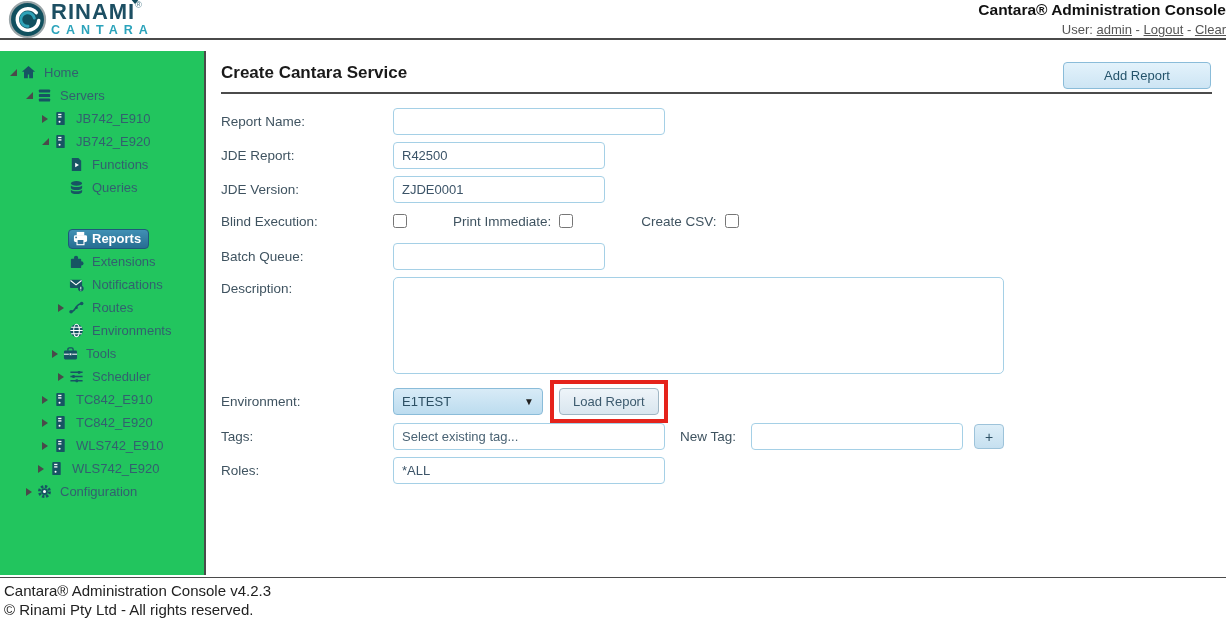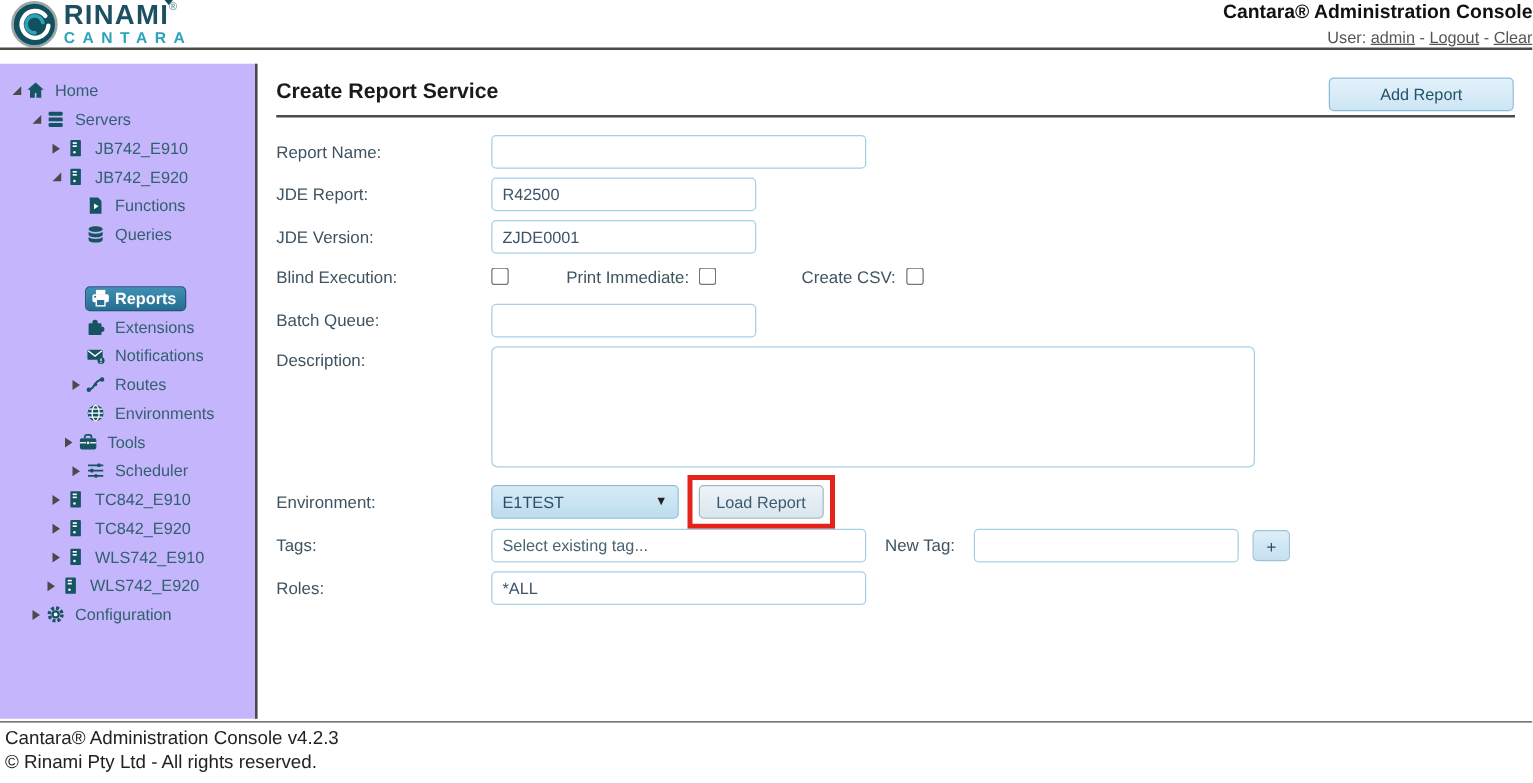--- a/index.html
+++ b/index.html
@@ -13,21 +13,21 @@
   .logo-brand { font-size:22px; font-weight:800; color:#1d4f63; letter-spacing:1px; }
   .logo-reg { font-size:9px; color:#4c7c8c; vertical-align:top; }
   .logo-accent { position:absolute; top:-3px; right:14px; width:0; height:0; border-left:5px solid transparent; border-right:5px solid transparent; border-top:6px solid #134b5c; }
   .logo-sub { font-size:12.5px; font-weight:700; color:#2ba3bb; letter-spacing:6px; margin-top:1px; }
   .header-right { text-align:right; line-height:1.35; }
   .header-title { font-size:15.5px; font-weight:bold; color:#111; }
   .user-line { font-size:13px; color:#555; }
   .user-line a { color:#555; text-decoration:underline; cursor:pointer; }
 
   
-  .sidebar { position:absolute; top:51px; left:0; width:206px; height:524px; border-right:2px solid #4a4a4a; padding-top:10px; background:#c4b5fd; }
+  .sidebar { position:absolute; top:51px; left:0; width:206px; height:524px; border-right:2px solid #4a4a4a; padding-top:10px; background:#22c55e; }
   .tree-row { display:flex; align-items:center; height:23px; font-size:13px; color:#33606f; cursor:pointer; white-space:nowrap; }
   .caret { width:14px; display:flex; align-items:center; justify-content:center; flex:none; }
   .caret-exp { width:0; height:0; border-left:7px solid transparent; border-bottom:7px solid #4a4a4a; }
   .caret-col { width:0; height:0; border-top:4px solid transparent; border-bottom:4px solid transparent; border-left:6px solid #4a4a4a; }
   .tree-icon { width:17px; height:16px; flex:none; display:flex; align-items:center; justify-content:center; color:#175463; margin-right:4px; }
   .tree-icon svg { width:15px; height:15px; }
   .tree-label { padding:1px 3px; }
   .tree-sel { display:flex; align-items:center; background:linear-gradient(#4090b4,#276d92); border:1px solid #1e597a; border-radius:4px; padding:1px 7px 1px 3px; color:#fff; --paper:#2e7195; }
   .tree-sel .tree-icon { color:#fff; margin-right:3px; }
   .tree-sel .tree-label { padding:0; font-weight:bold; }
@@ -36,21 +36,21 @@
   .main { position:absolute; top:51px; left:208px; width:1018px; height:524px; padding:12px 14px 0 13px; background:#fff; }
   .main-title { font-size:17px; font-weight:bold; color:#1a1a1a; }
   .title-hr { border:none; border-top:2px solid #4b4b4b; margin:9px 0 14px 0; }
   .add-report-btn { position:absolute; top:11px; right:15px; width:148px; height:27px; background:linear-gradient(#e3f2fb,#cde5f4); border:1px solid #8abcd9; border-radius:4px; color:#24536b; font-size:13px; font-family:"Liberation Sans", sans-serif; cursor:pointer; }
 
   .frow { display:flex; align-items:center; margin-bottom:7px; }
   .flabel { width:172px; flex:none; font-size:13.5px; color:#3f5360; }
   .flabel-top { align-self:flex-start; padding-top:4px; }
   input[type=text], textarea { border:1px solid #a5d0e6; border-radius:4px; font-size:13px; color:#3c5468; font-family:"Liberation Sans", sans-serif; padding:0 8px; height:27px; outline:none; }
   input[type=text]::placeholder { color:#4a6374; opacity:1; }
-  .w300 { width:300px; } .w180 { width:212px; }
+  .w300 { width:272px; } .w180 { width:212px; }
   textarea { width:611px; height:97px; resize:none; padding:6px 8px; border-radius:5px; }
   .cb-row { height:20px; margin:8px 0 12px 0; }
   .cb { width:14px; height:14px; margin:0; }
   .cb-label2 { font-size:13.5px; color:#3f5360; margin-left:46px; margin-right:8px; }
   .cb-label3 { font-size:13.5px; color:#3f5360; margin-left:68px; margin-right:8px; }
 
   .env-row { margin-top:14px; margin-bottom:8px; }
   .env-select { width:150px; height:27px; background:linear-gradient(#d8ebf7,#bcdcef); border:1px solid #8abcd9; border-radius:4px; display:flex; align-items:center; justify-content:space-between; padding:0 8px; font-size:13px; color:#2c4f63; cursor:pointer; }
   .env-arrow { font-size:10px; color:#222; }
   .highlight-box { border:4px solid #e5231b; padding:4px 5px; margin:-9px 0 -9px 7px; display:inline-flex; }
@@ -359,21 +359,21 @@
                 <circle cx="8" cy="8" r="1.6" fill="#fff"></circle>
               </svg>
             </span>
             <span class="tree-label">Configuration</span>
           </span>
         </div>
       </div>
   </div>
 
   <div class="main">
-    <div class="main-title">Create Report Service</div>
+    <div class="main-title">Create Cantara Service</div>
     <button class="add-report-btn">Add Report</button>
     <hr class="title-hr">
 
     <div class="frow">
       <span class="flabel">Report Name:</span>
       <input type="text" class="w300" value="" style="">
     </div>
 
     <div class="frow">
       <span class="flabel">JDE Report:</span>

